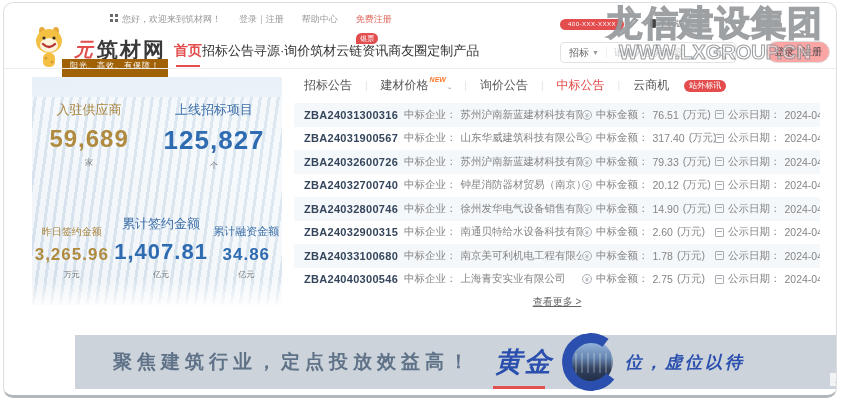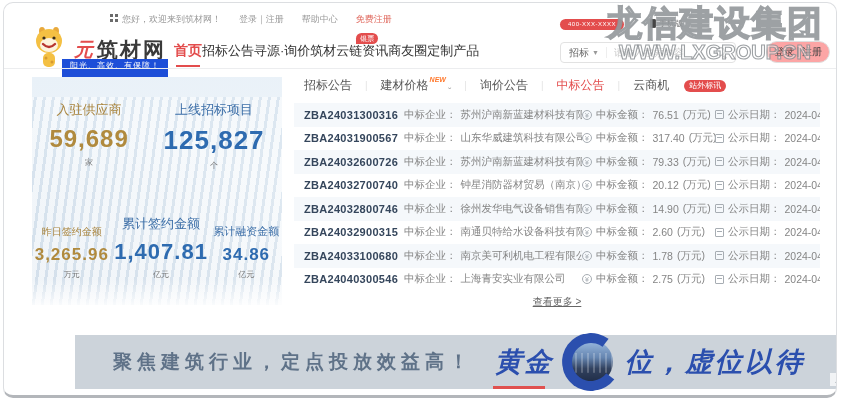--- a/index.html
+++ b/index.html
@@ -19,21 +19,21 @@
       linear-gradient(#6b6b6b,#6b6b6b) 0 5px/3px 3px no-repeat,
       linear-gradient(#6b6b6b,#6b6b6b) 5px 5px/3px 3px no-repeat; }
   .topbar .hl { color:#e06a5f; }
 
   
   .mascot { position:absolute; left:26px; top:22px; }
   .logo-row { position:absolute; left:70px; top:33px; display:flex; align-items:center; gap:4px; }
   .logo-mark { color:#e34d4d; font-weight:bold; font-style:italic; font-size:19px; }
   .logo-name { font-size:21px; font-weight:bold; color:#3a3a3a; letter-spacing:2px; }
   .tagline { position:absolute; left:58px; top:56px; width:106px; height:24px;
-    background:#1d4ed8; color:#fff; font-size:8px; line-height:13px; text-align:center;
+    background:#a16207; color:#fff; font-size:8px; line-height:13px; text-align:center;
     letter-spacing:1px; }
 
   .nav { position:absolute; left:170px; top:39px; display:flex; align-items:flex-start; }
   .nav-item { position:relative; font-size:13px; color:#333; text-decoration:none; cursor:pointer; }
   .nav-item.active { color:#e34d4d; font-weight:bold; font-size:14px; }
   .nav-item.active::after { content:""; position:absolute; left:2px; right:2px; bottom:-7px;
     height:2px; background:#e34d4d; }
   .nav-badge { position:absolute; top:-9px; right:-16px; background:#e34d4d; color:#fff;
     font-size:7px; line-height:9px; padding:1px 4px; border-radius:6px 6px 6px 0; white-space:nowrap; }
 
@@ -132,21 +132,21 @@
     font-style:italic; color:#2b4fae; letter-spacing:2px; }
   .banner-gold::after { content:""; position:absolute; left:-2px; bottom:-9px; width:52px;
     height:3px; background:#e0514f; }
   .c-wrap { position:relative; width:56px; height:56px; margin:0 6px 0 10px; flex:none; }
   .c-photo { position:absolute; inset:6px; border-radius:50%;
     background:
       repeating-linear-gradient(90deg, rgba(255,255,255,.22) 0 2px, rgba(0,0,0,0) 2px 6px) 0 55%/100% 45% no-repeat,
       linear-gradient(180deg,#9dbce2 0%,#6585b0 40%,#32425f 65%,#1d2a44 100%); }
   .c-ring { position:absolute; inset:-1px; border-radius:50%; border:10px solid #2b4fae;
     border-right-color:transparent; transform:rotate(-8deg); }
-  .banner-rest { font-size:27px; font-weight:bold; font-style:italic; color:#2b4fae;
+  .banner-rest { font-size:17px; font-weight:bold; font-style:italic; color:#2b4fae;
     letter-spacing:3px; }
   .ad-tag { position:absolute; right:5px; bottom:3px; background:rgba(255,255,255,.72);
     color:#9aa1a8; font-size:8px; padding:1px 5px; }
 </style>
 </head>
 <body>
 
 <div class="page">
 
   <div class="topbar">

